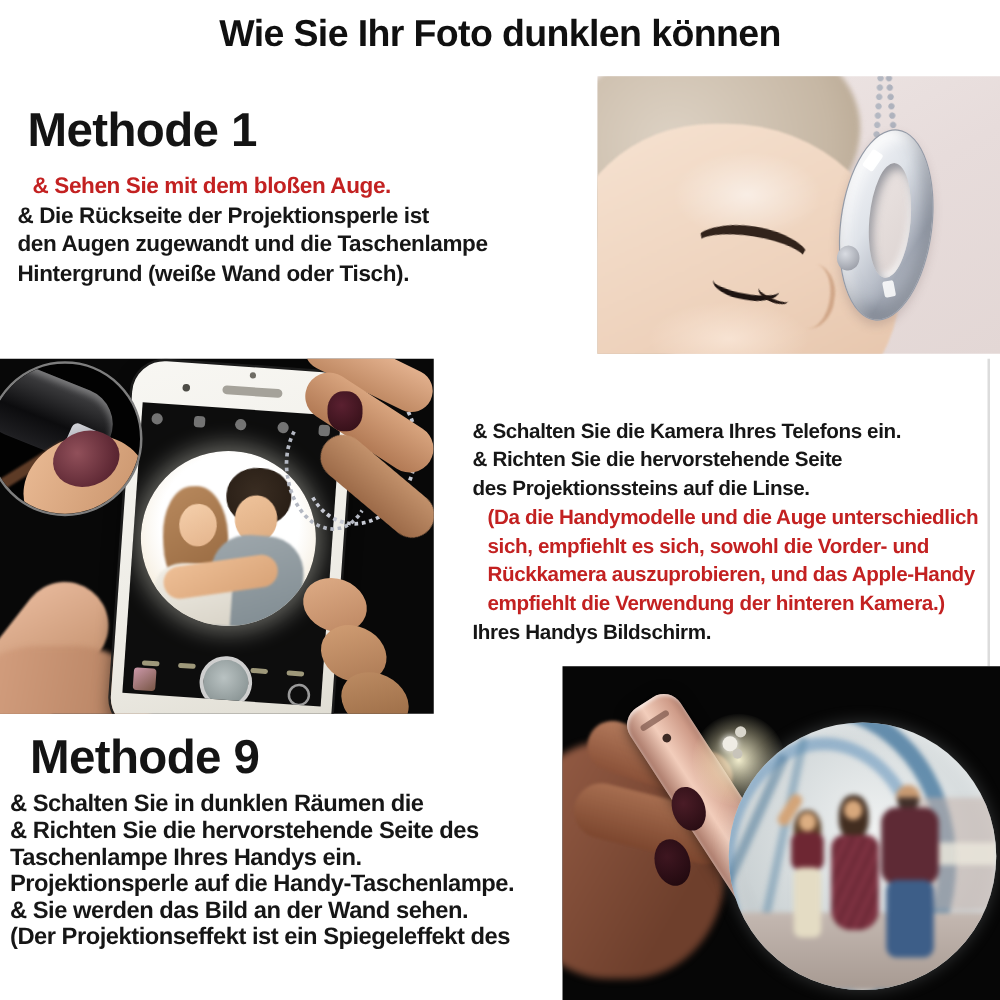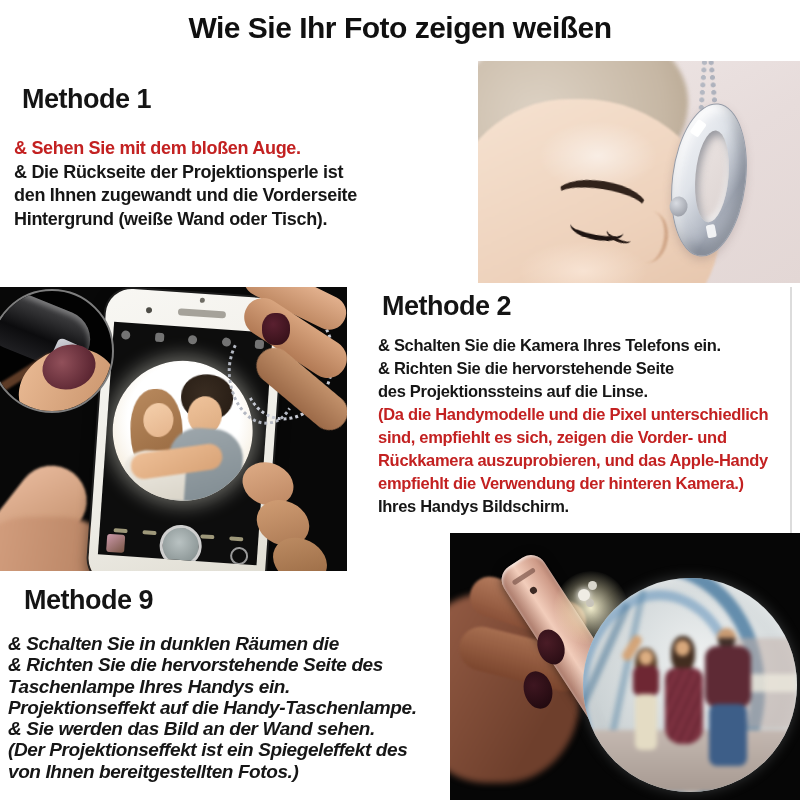--- a/index.html
+++ b/index.html
@@ -11,31 +11,31 @@
     position:relative;width:800px;height:800px;background:#fff;overflow:hidden;
     font-family:"Liberation Sans",sans-serif;color:var(--ink);
   }
   .abs{position:absolute;}
   
   .page-title{
     left:120px;top:11px;width:560px;text-align:center;
     font-size:30px;font-weight:bold;letter-spacing:-0.5px;color:#101010;
   }
   .method-heading{
-    font-size:27px;font-weight:bold;letter-spacing:-0.5px;color:#141414;
+    font-size:38px;font-weight:bold;letter-spacing:-0.5px;color:#141414;
   }
   .para .line{font-weight:bold;white-space:nowrap;}
-  .para .red{color:var(--red);}
+  .para .red{color:var(--red);margin-left:12px;}
   .para .black{color:var(--ink);}
   .para-m1{left:14px;top:137px;width:466px;font-size:18px;}
   .para-m1 .line{line-height:23.5px;letter-spacing:-0.3px;}
   .para-m2{left:378px;top:334px;width:422px;font-size:16.5px;}
   .para-m2 .line{line-height:23px;letter-spacing:-0.3px;}
   .para-m3{left:8px;top:633px;width:470px;font-size:19px;}
-  .para-m3 .line{line-height:21.3px;letter-spacing:-0.4px;font-style:italic;}
+  .para-m3 .line{line-height:21.3px;letter-spacing:-0.4px;}
   
   .photo1{left:478px;top:61px;width:322px;height:222px;overflow:hidden;
     background:linear-gradient(150deg,#efe8e7,#e7dcdb 55%,#e3d7d5);}
   .p1-hair{left:-38px;top:-34px;width:250px;height:180px;border-radius:50%;
     background:radial-gradient(circle at 40% 45%,#ddd2c4,#c6b7a4 70%,#b3a28c);
     transform:rotate(-14deg);filter:blur(2px);}
   .p1-hair2{left:-30px;top:60px;width:120px;height:190px;border-radius:50%;
     background:linear-gradient(100deg,#cfc2b1,#bdab95);transform:rotate(18deg);filter:blur(3px);}
   .p1-face{left:-26px;top:38px;width:268px;height:250px;
     border-radius:46% 54% 50% 50%;
@@ -201,27 +201,27 @@
   .p3-m-head{left:134px;top:50px;width:19px;height:19px;border-radius:50%;background:#c89a72;}
   .p3-m-beard{left:135px;top:60px;width:17px;height:11px;border-radius:0 0 9px 9px;background:#41302a;}
   .p3-m-jacket{left:122px;top:68px;width:46px;height:62px;border-radius:12px;background:#5e2a35;}
   .p3-m-jeans{left:126px;top:126px;width:38px;height:62px;border-radius:8px;background:#3d5e88;}
 </style>
 </head>
 <body>
 
 <div class="canvas">
 
-  <div class="abs page-title">Wie Sie Ihr Foto zeigen weißen</div>
+  <div class="abs page-title">Wie Sie Ihr Foto dunklen können</div>
 
   <div class="abs method-heading" style="left:22px;top:84px;">Methode 1</div>
   <div class="abs para para-m1">
       <div class="line red">&amp; Sehen Sie mit dem bloßen Auge.</div>
       <div class="line black">&amp; Die Rückseite der Projektionsperle ist</div>
-      <div class="line black">den Ihnen zugewandt und die Vorderseite</div>
+      <div class="line black">den Augen zugewandt und die Taschenlampe</div>
       <div class="line black">Hintergrund (weiße Wand oder Tisch).</div>
     </div>
 
   <div class="abs photo1">
     <div class="abs p1-hair"></div>
     <div class="abs p1-hair2"></div>
     <div class="abs p1-face"></div>
     <div class="abs p1-forehead-sheen"></div>
     <div class="abs p1-brow"></div>
     <div class="abs p1-eye"></div>
@@ -285,43 +285,41 @@
     <div class="abs p2-fingertipC"></div>
     <div class="abs p2-inset">
       <div class="abs p2i-pendant"></div>
       <div class="abs p2i-clasp"></div>
       <div class="abs p2i-cord"></div>
       <div class="abs p2i-finger"></div>
       <div class="abs p2i-nail"></div>
     </div>
   </div>
 
-  <div class="abs method-heading" style="left:382px;top:291px;">Methode 2</div>
   <div class="abs para para-m2">
       <div class="line black">&amp; Schalten Sie die Kamera Ihres Telefons ein.</div>
       <div class="line black">&amp; Richten Sie die hervorstehende Seite</div>
       <div class="line black">des Projektionssteins auf die Linse.</div>
-      <div class="line red">(Da die Handymodelle und die Pixel unterschiedlich</div>
-      <div class="line red">sind, empfiehlt es sich, zeigen die Vorder- und</div>
+      <div class="line red">(Da die Handymodelle und die Auge unterschiedlich</div>
+      <div class="line red">sich, empfiehlt es sich, sowohl die Vorder- und</div>
       <div class="line red">Rückkamera auszuprobieren, und das Apple-Handy</div>
       <div class="line red">empfiehlt die Verwendung der hinteren Kamera.)</div>
       <div class="line black">Ihres Handys Bildschirm.</div>
     </div>
 
   <div class="abs right-faint-line"></div>
 
   <div class="abs method-heading" style="left:24px;top:585px;">Methode 9</div>
   <div class="abs para para-m3">
       <div class="line black">&amp; Schalten Sie in dunklen Räumen die</div>
       <div class="line black">&amp; Richten Sie die hervorstehende Seite des</div>
       <div class="line black">Taschenlampe Ihres Handys ein.</div>
-      <div class="line black">Projektionseffekt auf die Handy-Taschenlampe.</div>
+      <div class="line black">Projektionsperle auf die Handy-Taschenlampe.</div>
       <div class="line black">&amp; Sie werden das Bild an der Wand sehen.</div>
       <div class="line black">(Der Projektionseffekt ist ein Spiegeleffekt des</div>
-      <div class="line black">von Ihnen bereitgestellten Fotos.)</div>
     </div>
 
   <div class="abs photo3">
     <div class="abs p3-palm"></div>
     <div class="abs p3-finger1"></div>
     <div class="abs p3-finger2"></div>
     <div class="abs p3-phone">
       <div class="abs p3-phone-slot"></div>
       <div class="abs p3-phone-dot"></div>
     </div>

